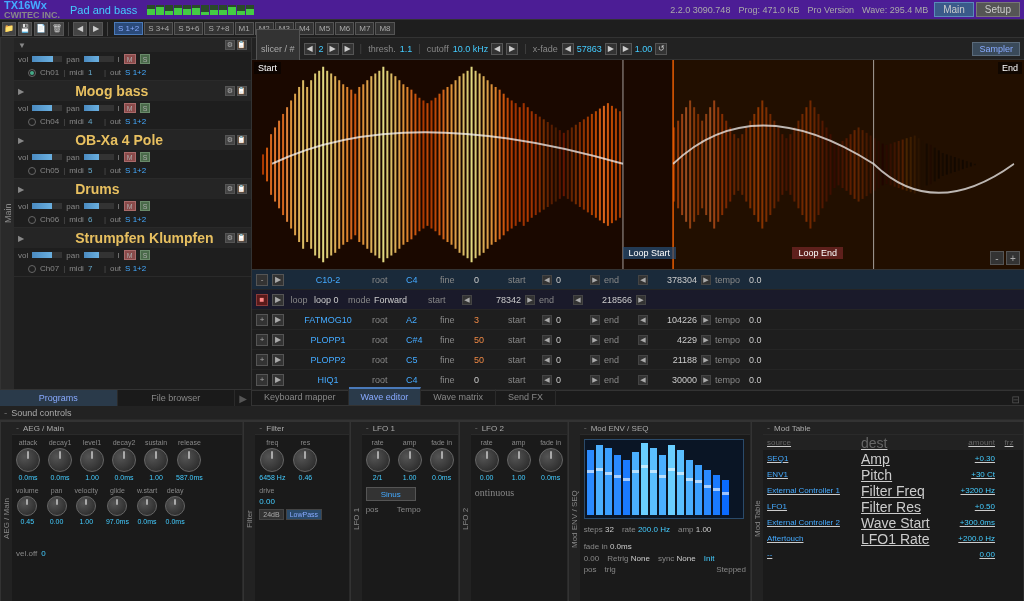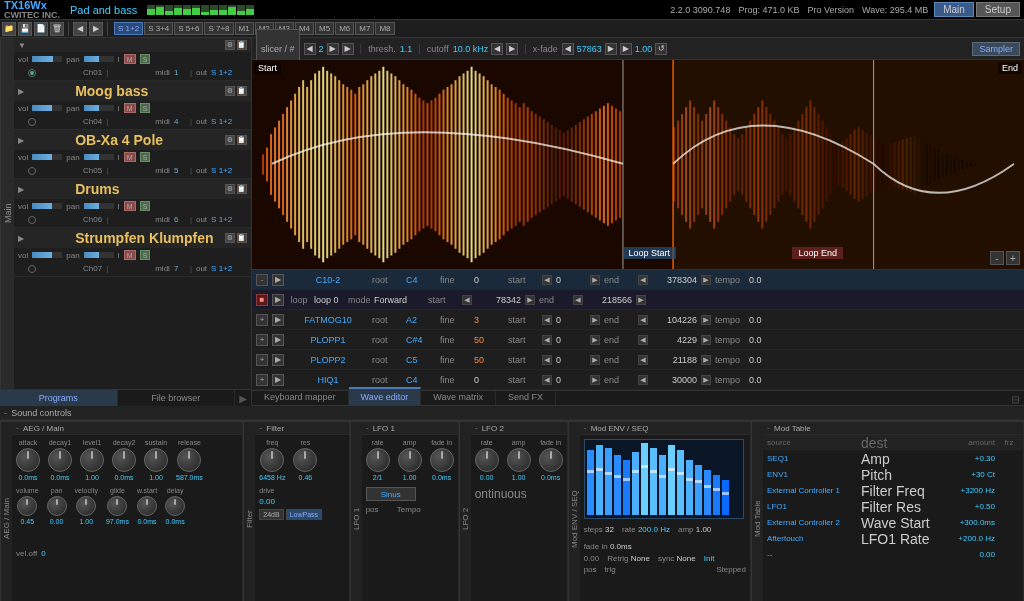--- a/index.html
+++ b/index.html
@@ -1,19 +1,19 @@
 <!DOCTYPE html>
 <html><head>
   <meta charset="utf-8">
   <style>
     * { box-sizing: border-box; margin: 0; padding: 0; }
     body { background: #1a1a1a; color: #ccc; font-family: Arial, sans-serif; font-size: 10px; width: 1024px; height: 601px; overflow: hidden; }
     
     
-    .top-bar { display: flex; align-items: center; background: #000000; height: 20px; padding: 0 4px; gap: 6px; border-bottom: 1px solid #333; }
+    .top-bar { display: flex; align-items: center; background: #4c1d95; height: 20px; padding: 0 4px; gap: 6px; border-bottom: 1px solid #333; }
     .logo { color: #4af; font-weight: bold; font-size: 11px; white-space: nowrap; }
     .logo span { color: #888; font-size: 9px; display: block; line-height: 1; }
     .preset-name { color: #4cf; font-size: 11px; margin-left: 4px; }
     .top-meters { display: flex; gap: 1px; align-items: center; margin-left: 4px; }
     .top-meter-bar { width: 8px; height: 10px; background: #2a4a2a; position: relative; }
     .top-meter-fill { position: absolute; bottom: 0; left: 0; right: 0; background: #4c4; }
     .top-right-info { margin-left: auto; color: #aaa; font-size: 9px; display: flex; gap: 8px; align-items: center; }
     .main-setup-btns { display: flex; gap: 2px; }
     .ms-btn { background: #555; border: 1px solid #777; color: #ccc; padding: 1px 8px; font-size: 10px; cursor: pointer; }
     .ms-btn.active { background: #3a5a8a; border-color: #5a8aba; }
@@ -45,21 +45,21 @@
     .inst-controls { display: flex; align-items: center; padding: 2px 4px 3px 4px; gap: 4px; }
     .ctrl-label { color: #888; font-size: 8px; }
     .ctrl-slider { width: 30px; height: 6px; background: #333; position: relative; }
     .ctrl-slider-fill { height: 100%; background: linear-gradient(to right, #4a8ac0, #6ab0e0); }
     .ctrl-btn { background: #333; border: 1px solid #555; color: #aaa; font-size: 7px; padding: 0 2px; cursor: pointer; height: 10px; display: flex; align-items: center; }
     .ctrl-btn.active-m { background: #8a4a4a; border-color: #aa6a6a; }
     .ctrl-btn.active-s { background: #4a6a4a; border-color: #6a8a6a; }
     .inst-midi-row { display: flex; align-items: center; padding: 1px 4px 3px 14px; gap: 4px; }
     .radio-dot { width: 8px; height: 8px; border-radius: 50%; border: 1px solid #666; display: flex; align-items: center; justify-content: center; cursor: pointer; }
     .radio-dot.active::after { content: ''; width: 4px; height: 4px; border-radius: 50%; background: #4a8; }
-    .midi-label { color: #888; font-size: 8px; margin-left: 43px; }
+    .midi-label { color: #888; font-size: 8px; }
     .midi-val { color: #6ac; font-size: 8px; min-width: 12px; }
     .midi-sep { color: #555; font-size: 8px; }
     .out-label { color: #888; font-size: 8px; }
     .out-val { color: #4af; font-size: 8px; }
     
     
     .left-tabs { display: flex; border-top: 1px solid #333; background: #1a1a1a; }
     .left-tab { flex: 1; text-align: center; padding: 3px 2px; color: #888; font-size: 9px; cursor: pointer; border-right: 1px solid #2a2a2a; }
     .left-tab.active { background: #2a3a4a; color: #8af; }
     .left-tab-arrow { width: 16px; display: flex; align-items: center; justify-content: center; color: #555; cursor: pointer; }
@@ -140,21 +140,21 @@
     
     
     .lfo-section { width: 110px; }
     
     
     .modenv-section { width: 200px; }
     .modenv-display { width: 160px; height: 80px; background: #0a1a2a; border: 1px solid #2a4a6a; margin: 4px; position: relative; overflow: hidden; }
     
     
     .modtable-section { flex: 1; }
-    .mt-row { display: flex; align-items: center; padding: 1px 4px; gap: 4px; border-bottom: 1px solid #1a1a1a; height: 16px; }
+    .mt-row { display: flex; align-items: center; padding: 1px 4px; gap: 4px; border-bottom: 1px solid #1a1a1a; height: 16px; text-decoration: underline; }
     .mt-src { color: #4af; font-size: 8px; width: 90px; }
     .mt-dest { color: #ccc; font-size: 14px; width: 80px; }
     .mt-amt { color: #4cf; font-size: 8px; width: 50px; text-align: right; }
     .mt-frz { color: #888; font-size: 8px; width: 20px; text-align: center; }
     .mt-header { background: #222; }
     .mt-header .mt-src, .mt-header .mt-dest, .mt-header .mt-amt, .mt-header .mt-frz { color: #666; }
 
     .sound-ctrl-header { display: flex; align-items: center; background: #222; padding: 1px 4px; border-bottom: 1px solid #2a2a2a; }
     .sound-ctrl-title { color: #aaa; font-size: 9px; }
     .sc-minus { color: #666; margin-right: 4px; cursor: pointer; font-size: 10px; }
@@ -960,21 +960,21 @@
           <span class="aeg-knob-label">amp</span>
           <div class="knob"></div>
           <span class="aeg-knob-val">1.00</span>
         </div>
         <div class="aeg-knob-col">
           <span class="aeg-knob-label">fade in</span>
           <div class="knob"></div>
           <span class="aeg-knob-val">0.0ms</span>
         </div>
       </div>
-      <div style="font-size:12px;color:#888;padding:2px 4px;">ontinuous</div>
+      <div style="font-size:10px;color:#888;padding:2px 4px;font-family:Liberation Serif, serif;">ontinuous</div>
     </div>
 
     <div class="sc-section-label">Mod ENV / SEQ</div>
 
     <div class="sc-section modenv-section">
       <div class="sc-title-bar">
         <span class="sc-collapse">-</span>
         <span>Mod ENV / SEQ</span>
       </div>
 

